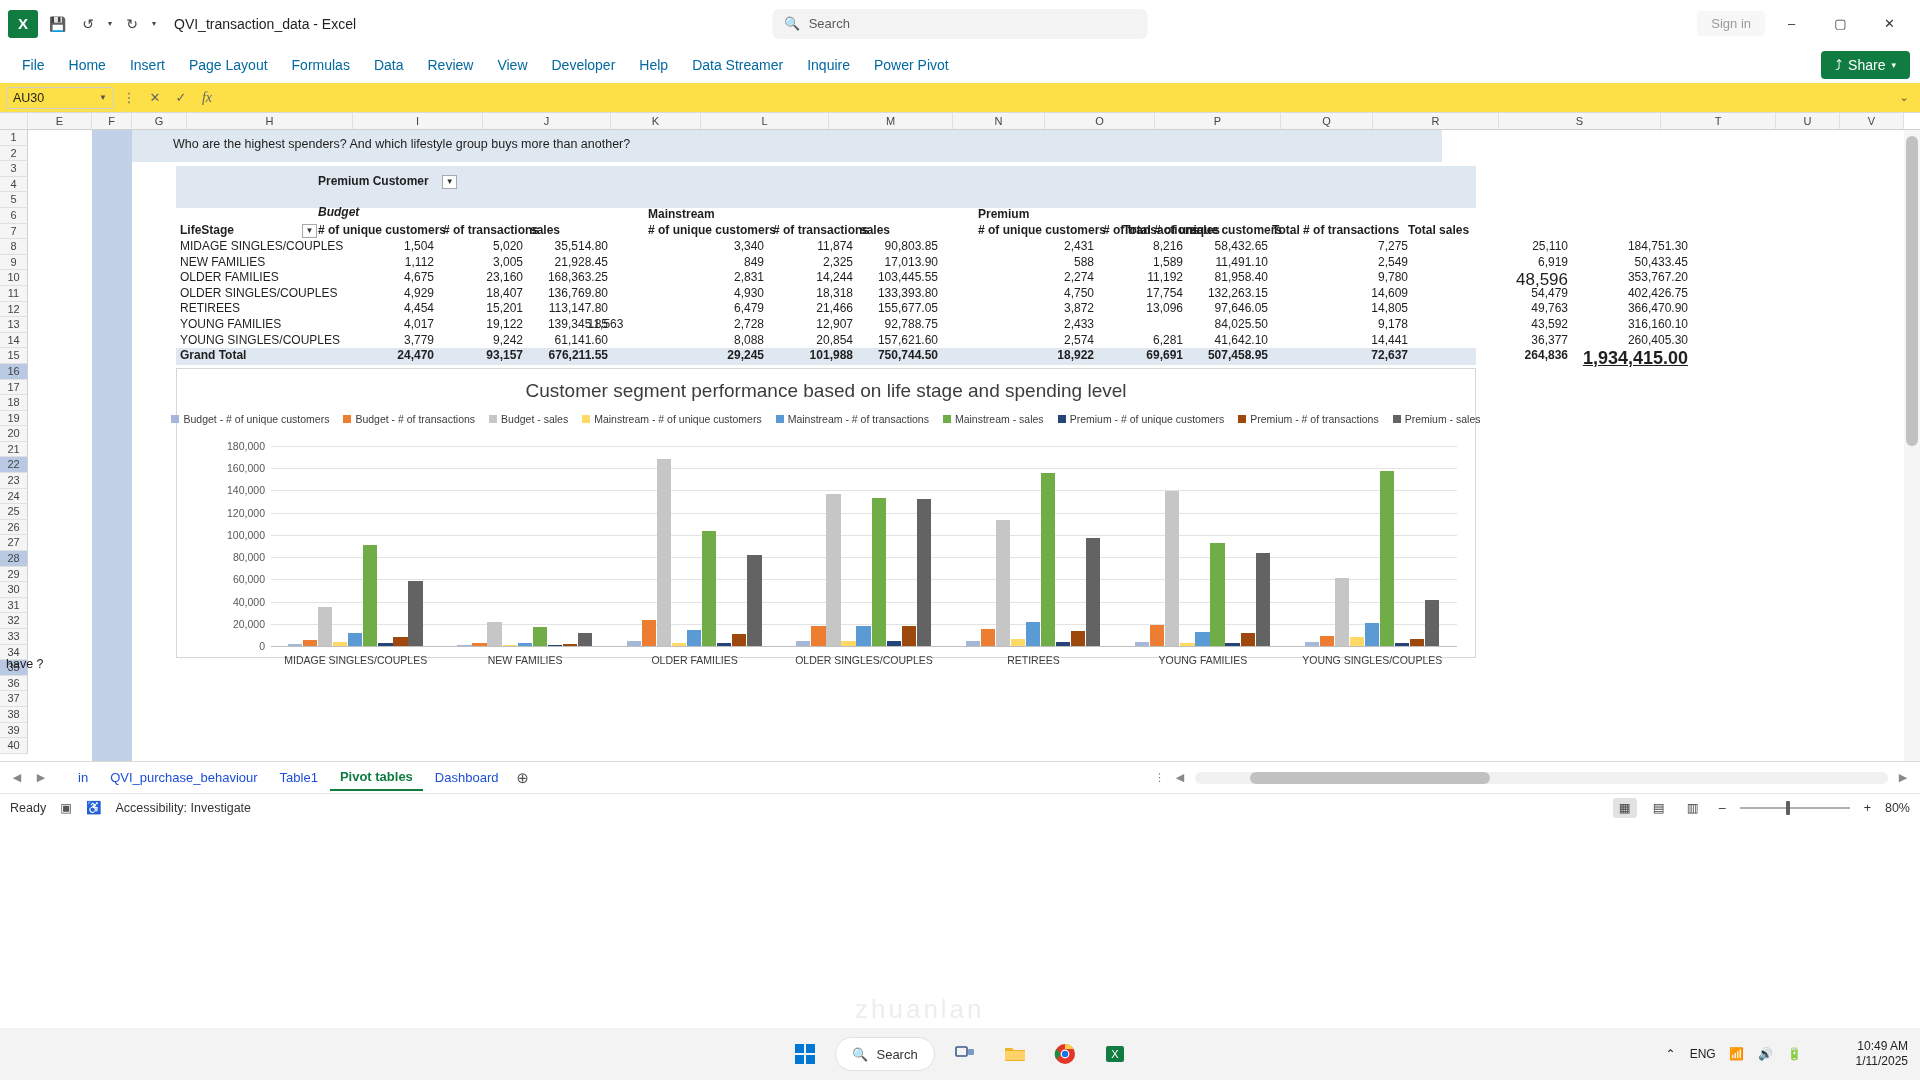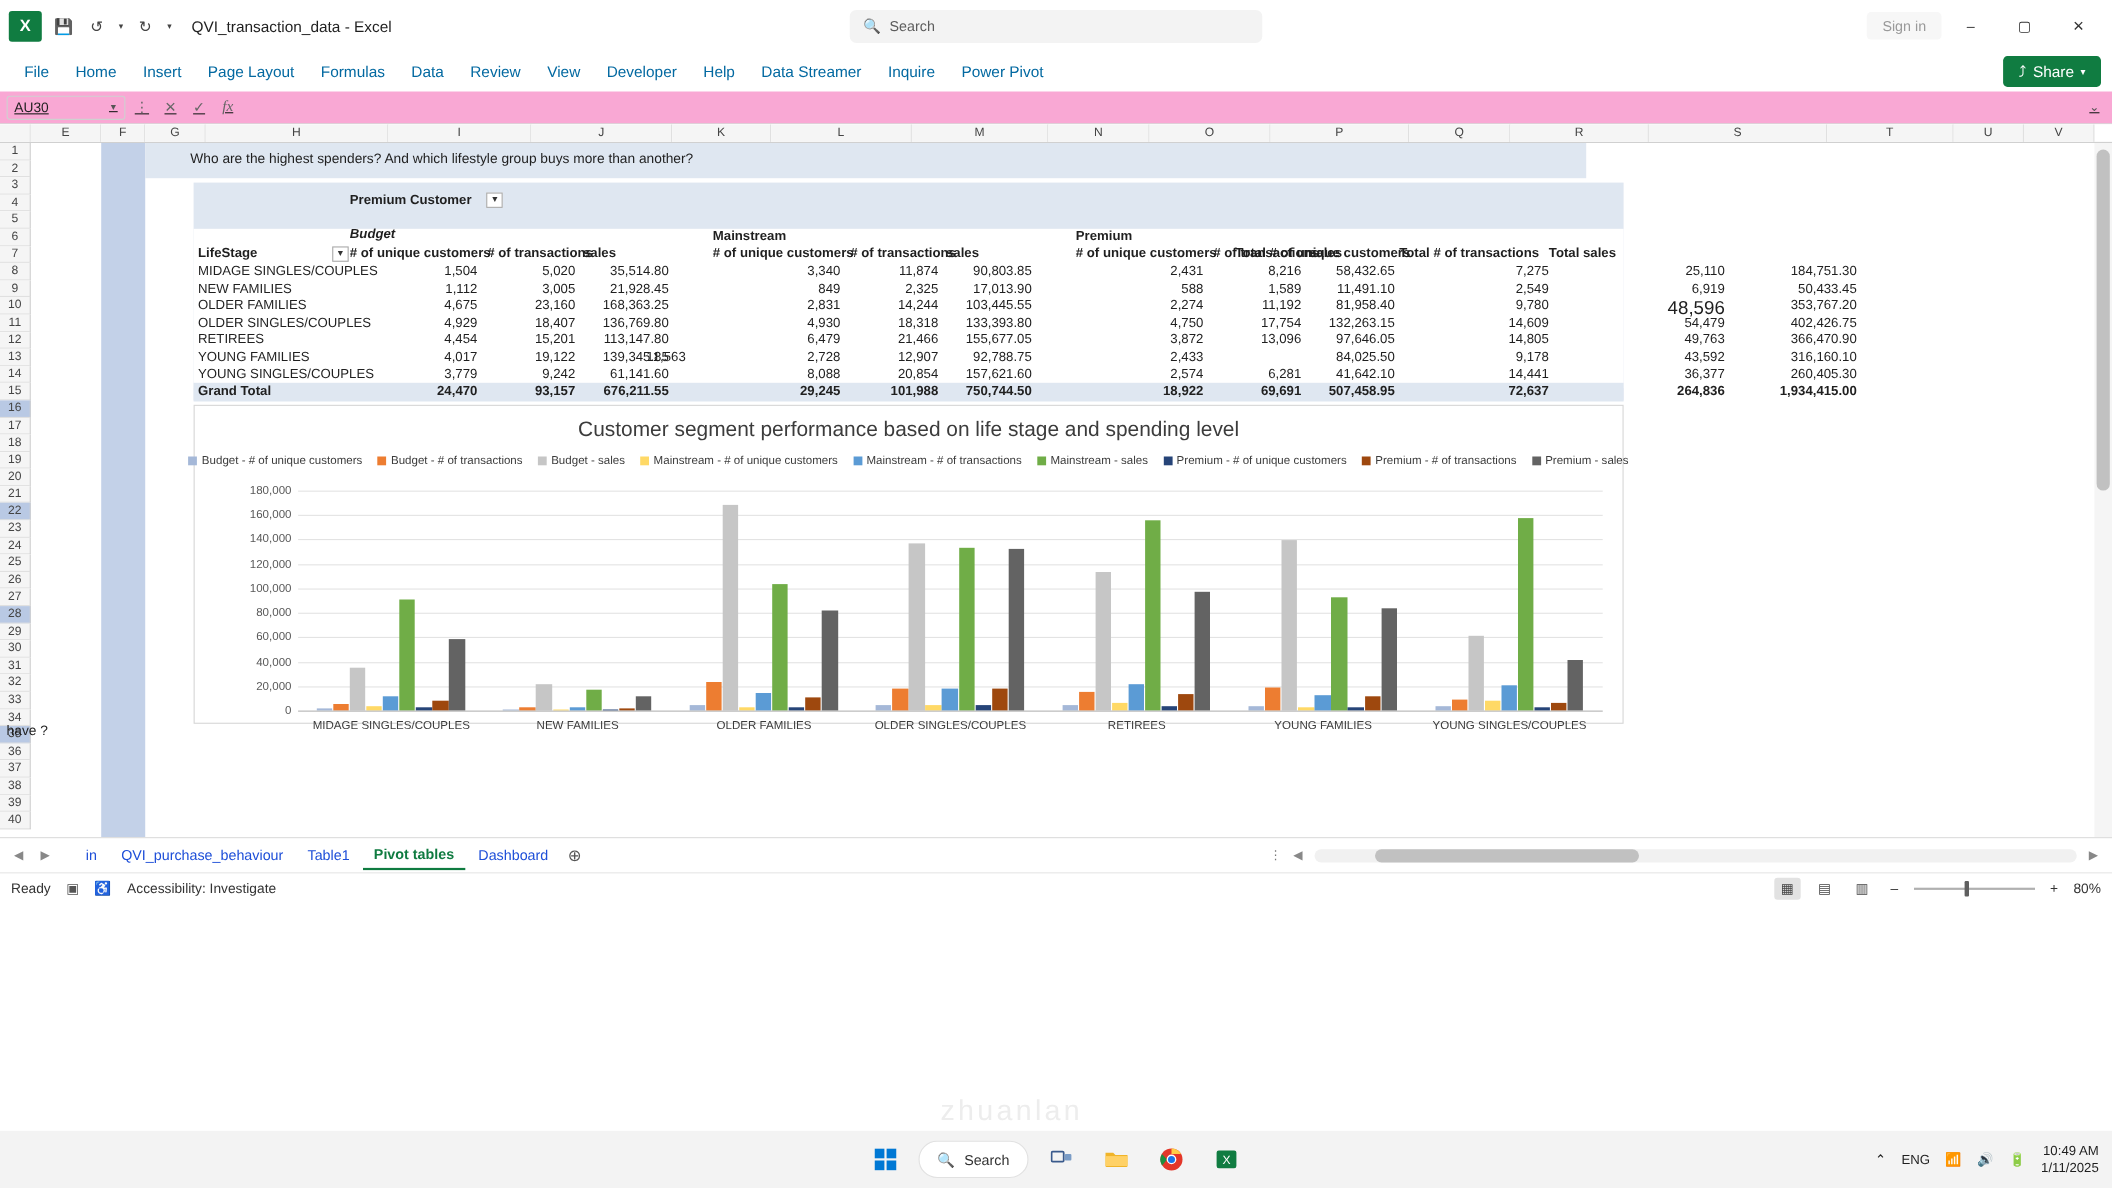--- a/index.html
+++ b/index.html
@@ -18,21 +18,21 @@
   .searchbox { position:absolute; left:50%; transform:translateX(-50%); width:375px; height:30px; background:#f3f3f3; border-radius:6px; display:flex; align-items:center; padding:0 12px; color:#5c5c5c; font-size:13px; gap:8px;}
   .title-right { margin-left:auto; display:flex; align-items:center; gap:4px; }
   .signin { color:#9a9a9a; font-size:13px; padding:5px 14px; border-radius:4px; background:#f7f7f7;}
   .wbtn { width:45px; height:32px; display:flex; align-items:center; justify-content:center; color:#333; font-size:13px;}
   
   .ribbon { height:36px; background:#fff; display:flex; align-items:center; padding:0 10px; position:relative; }
   .rtab { padding:6px 12px; font-size:14px; color:#0369a1; border-radius:4px; }
   .share-wrap { margin-left:auto; display:flex; align-items:center; gap:8px; }
   .share-btn { background:#107c41; color:#fff; font-size:14px; padding:6px 14px; border-radius:4px; display:flex; align-items:center; gap:6px;}
   
-  .formulabar { height:30px; display:flex; align-items:center; border-bottom:1px solid #d9d9d9; padding:0 6px; gap:4px; background:#f9a8d4;text-decoration:underline;}
+  .formulabar { height:30px; display:flex; align-items:center; border-bottom:1px solid #d9d9d9; padding:0 6px; gap:4px; background:#fde047;}
   .namebox { width:108px; height:22px; border:1px solid #d0d0d0; border-radius:3px; display:flex; align-items:center; padding:0 6px; font-size:12.5px; justify-content:space-between;}
   .fb-icon { width:22px; height:22px; display:flex; align-items:center; justify-content:center; color:#666; font-size:13px;}
   .fx { font-style:italic; font-family:"Liberation Serif", serif; font-size:14px; }
   .fb-input { flex:1; height:22px; padding:0 6px; font-size:13px; display:flex; align-items:center; }
   .fb-expand { width:20px; text-align:center; color:#555; font-size:11px;}
   
   .gridwrap { position:relative; height:648px; background:#fff; overflow:hidden; }
   .colhdr { display:flex; height:17px; background:#fff; border-bottom:1px solid #d0d0d0; font-size:11px; color:#444;}
   .colhdr .cell { border-right:1px solid #e0e0e0; text-align:center; line-height:17px; background:#f5f5f5;}
   .rowhdr { position:absolute; left:0; top:17px; width:28px; }
@@ -71,21 +71,21 @@
   .viewbtn { width:24px; height:20px; display:flex; align-items:center; justify-content:center; color:#444;}
   .viewbtn.active { background:#e2e2e2; border-radius:3px;}
   .zoomslider { width:110px; height:12px; position:relative; display:flex; align-items:center;}
   .ztrack { position:absolute; left:0; right:0; height:2px; background:#b0b0b0;}
   .zhandle { position:absolute; left:46px; width:4px; height:14px; background:#5f5f5f; border-radius:1px;}
   
   .taskbar { position:absolute; left:0; bottom:0; width:1920px; height:52px; background:#f3f3f3; display:flex; align-items:center; justify-content:center; gap:10px;}
   .tb-item { width:40px; height:40px; display:flex; align-items:center; justify-content:center; border-radius:5px;}
   .tb-search { height:34px; background:#fff; border-radius:17px; display:flex; align-items:center; gap:8px; padding:0 16px; font-size:13px; color:#333; border:1px solid #e1e1e1;}
   .tb-right { position:absolute; right:12px; display:flex; align-items:center; gap:14px; font-size:12px; color:#1f1f1f;}
-  .clock { text-align:right; line-height:15px; font-size:12px;}
+  .clock { text-align:right; line-height:15px; font-size:12px;margin-left:39px;}
   .watermark { position:absolute; left:855px; bottom:55px; font-size:26px; color:#ededed; letter-spacing:3px; }
 </style>
 </head>
 <body>
 
 <div class="titlebar">
   <div class="excel-logo">
       <span>X</span>
     </div>
   <div class="qat">
@@ -347,21 +347,21 @@
         <div style="position: absolute; top: 218.2px; font-size: 12px; white-space: nowrap; left: 0px; width: 495px; text-align: right; font-weight: bold;">93,157</div>
         <div style="position: absolute; top: 218.2px; font-size: 12px; white-space: nowrap; left: 0px; width: 580px; text-align: right; font-weight: bold;">676,211.55</div>
         <div style="position: absolute; top: 218.2px; font-size: 12px; white-space: nowrap; left: 0px; width: 736px; text-align: right; font-weight: bold;">29,245</div>
         <div style="position: absolute; top: 218.2px; font-size: 12px; white-space: nowrap; left: 0px; width: 825px; text-align: right; font-weight: bold;">101,988</div>
         <div style="position: absolute; top: 218.2px; font-size: 12px; white-space: nowrap; left: 0px; width: 910px; text-align: right; font-weight: bold;">750,744.50</div>
         <div style="position: absolute; top: 218.2px; font-size: 12px; white-space: nowrap; left: 0px; width: 1066px; text-align: right; font-weight: bold;">18,922</div>
         <div style="position: absolute; top: 218.2px; font-size: 12px; white-space: nowrap; left: 0px; width: 1155px; text-align: right; font-weight: bold;">69,691</div>
         <div style="position: absolute; top: 218.2px; font-size: 12px; white-space: nowrap; left: 0px; width: 1240px; text-align: right; font-weight: bold;">507,458.95</div>
         <div style="position: absolute; top: 218.2px; font-size: 12px; white-space: nowrap; left: 0px; width: 1380px; text-align: right; font-weight: bold;">72,637</div>
         <div style="position: absolute; top: 218.2px; font-size: 12px; white-space: nowrap; left: 0px; width: 1540px; text-align: right; font-weight: bold;">264,836</div>
-        <div style="position: absolute; top: 218.2px; font-size: 12px; white-space: nowrap; left: 0px; width: 1660px; text-align: right; font-weight: bold;">1,934,415.00</div>
+        <div style="position: absolute; top: 218.2px; font-size: 18px; white-space: nowrap; left: 0px; width: 1660px; text-align: right; font-weight: bold; text-decoration: underline;">1,934,415.00</div>
       </div>
 
     <div class="chart" style="left:148px;top:238px;width:1300px;height:290px;">
       <div class="chart-title" style="margin-top:11px;">Customer segment performance based on life stage and spending level</div>
       <div class="legend" id="chart-legend" style="margin-top:11px;">
           <div class="li">
             <span class="swatch" style="background: rgb(165, 184, 216);"></span>
             <span>Budget - # of unique customers</span>
           </div>
           <div class="li">

